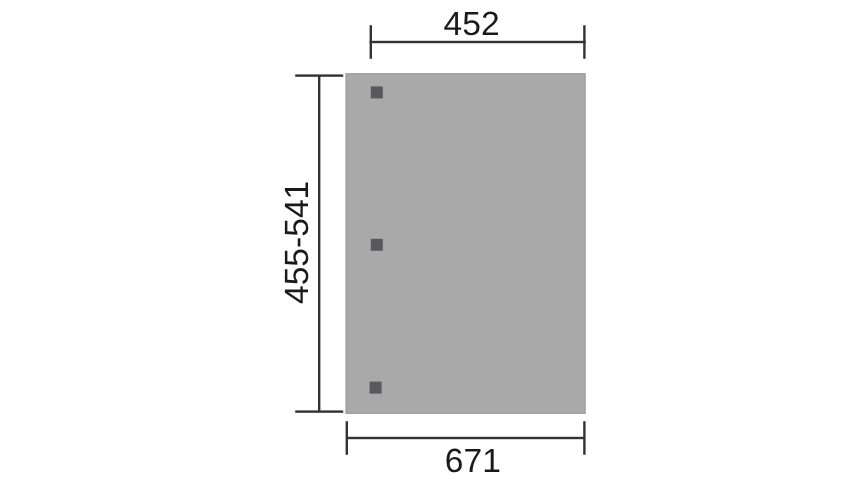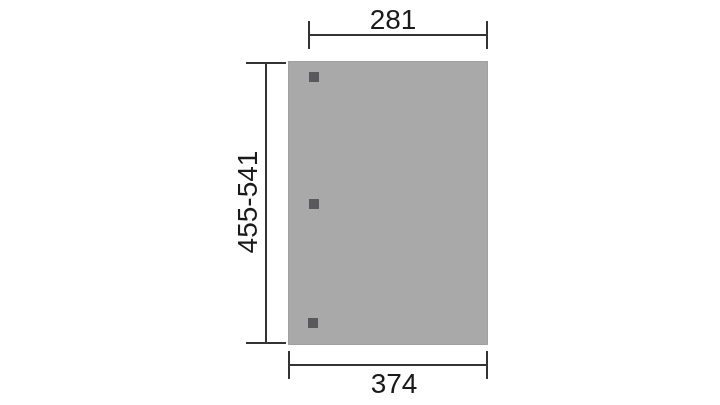--- a/index.html
+++ b/index.html
@@ -96,25 +96,25 @@
 
   <div class="panel"></div>
 
   <div class="post post-1"></div>
   <div class="post post-2"></div>
   <div class="post post-3"></div>
 
   <div class="dim-line-h dim-top-line"></div>
   <div class="tick-v dim-top-tick-left"></div>
   <div class="tick-v dim-top-tick-right"></div>
-  <div class="dim-label dim-top-label">281</div>
+  <div class="dim-label dim-top-label">452</div>
 
   <div class="dim-line-v dim-left-line"></div>
   <div class="tick-h dim-left-tick-top"></div>
   <div class="tick-h dim-left-tick-bottom"></div>
   <div class="dim-label dim-left-label">455-541</div>
 
   <div class="dim-line-h dim-bottom-line"></div>
   <div class="tick-v dim-bottom-tick-left"></div>
   <div class="tick-v dim-bottom-tick-right"></div>
-  <div class="dim-label dim-bottom-label">374</div>
+  <div class="dim-label dim-bottom-label">671</div>
 
 </div>
 
 </body></html>

